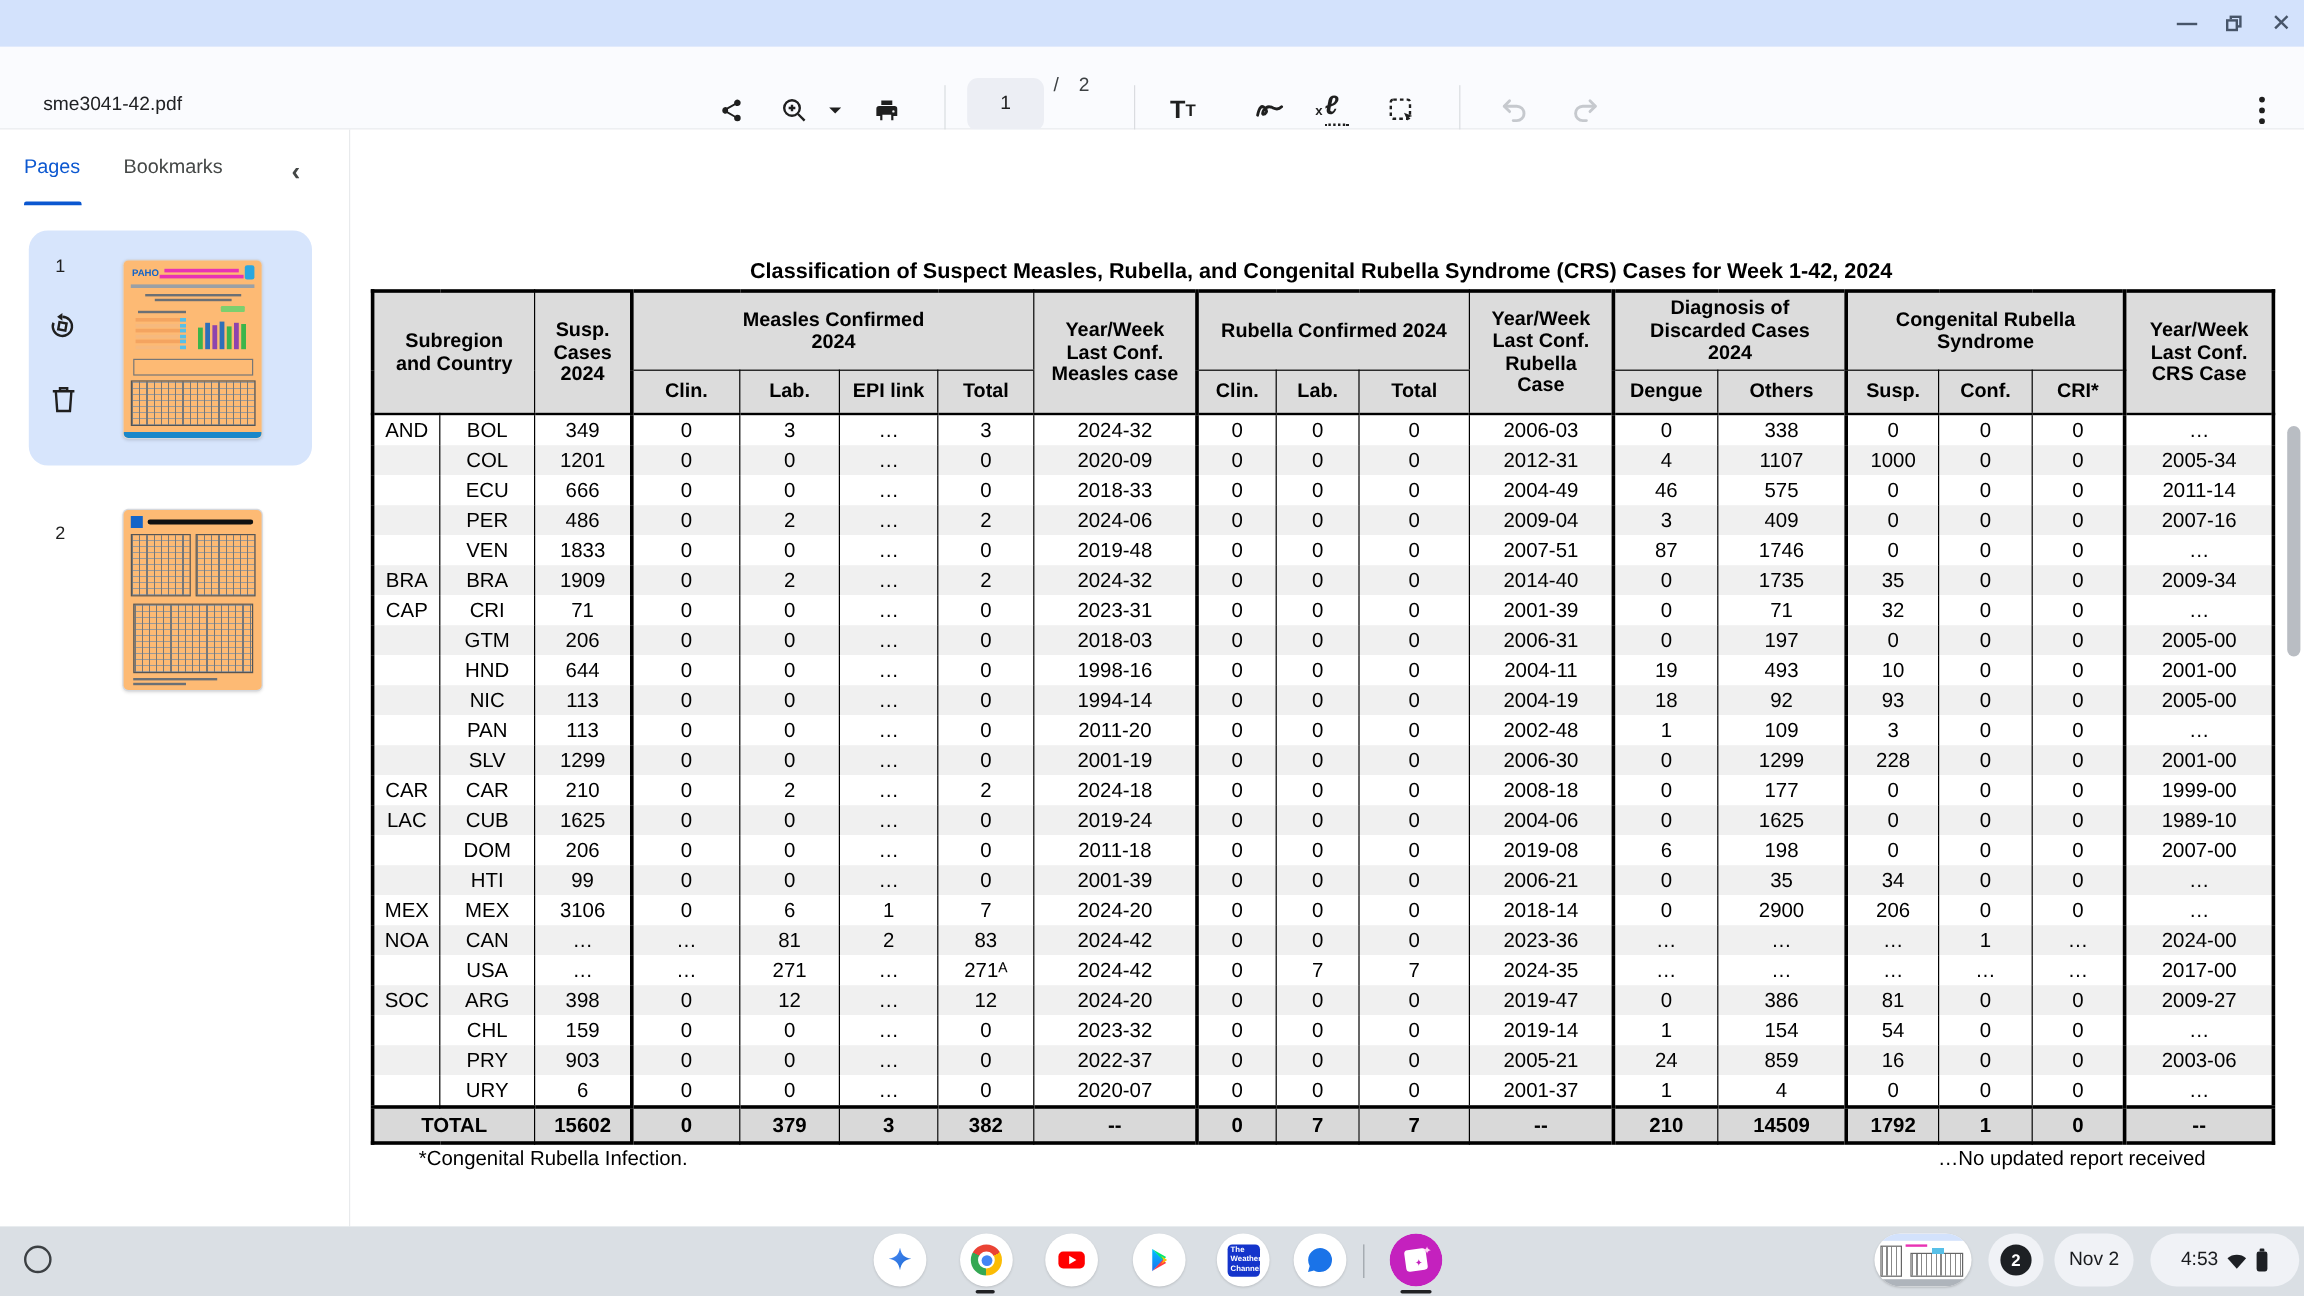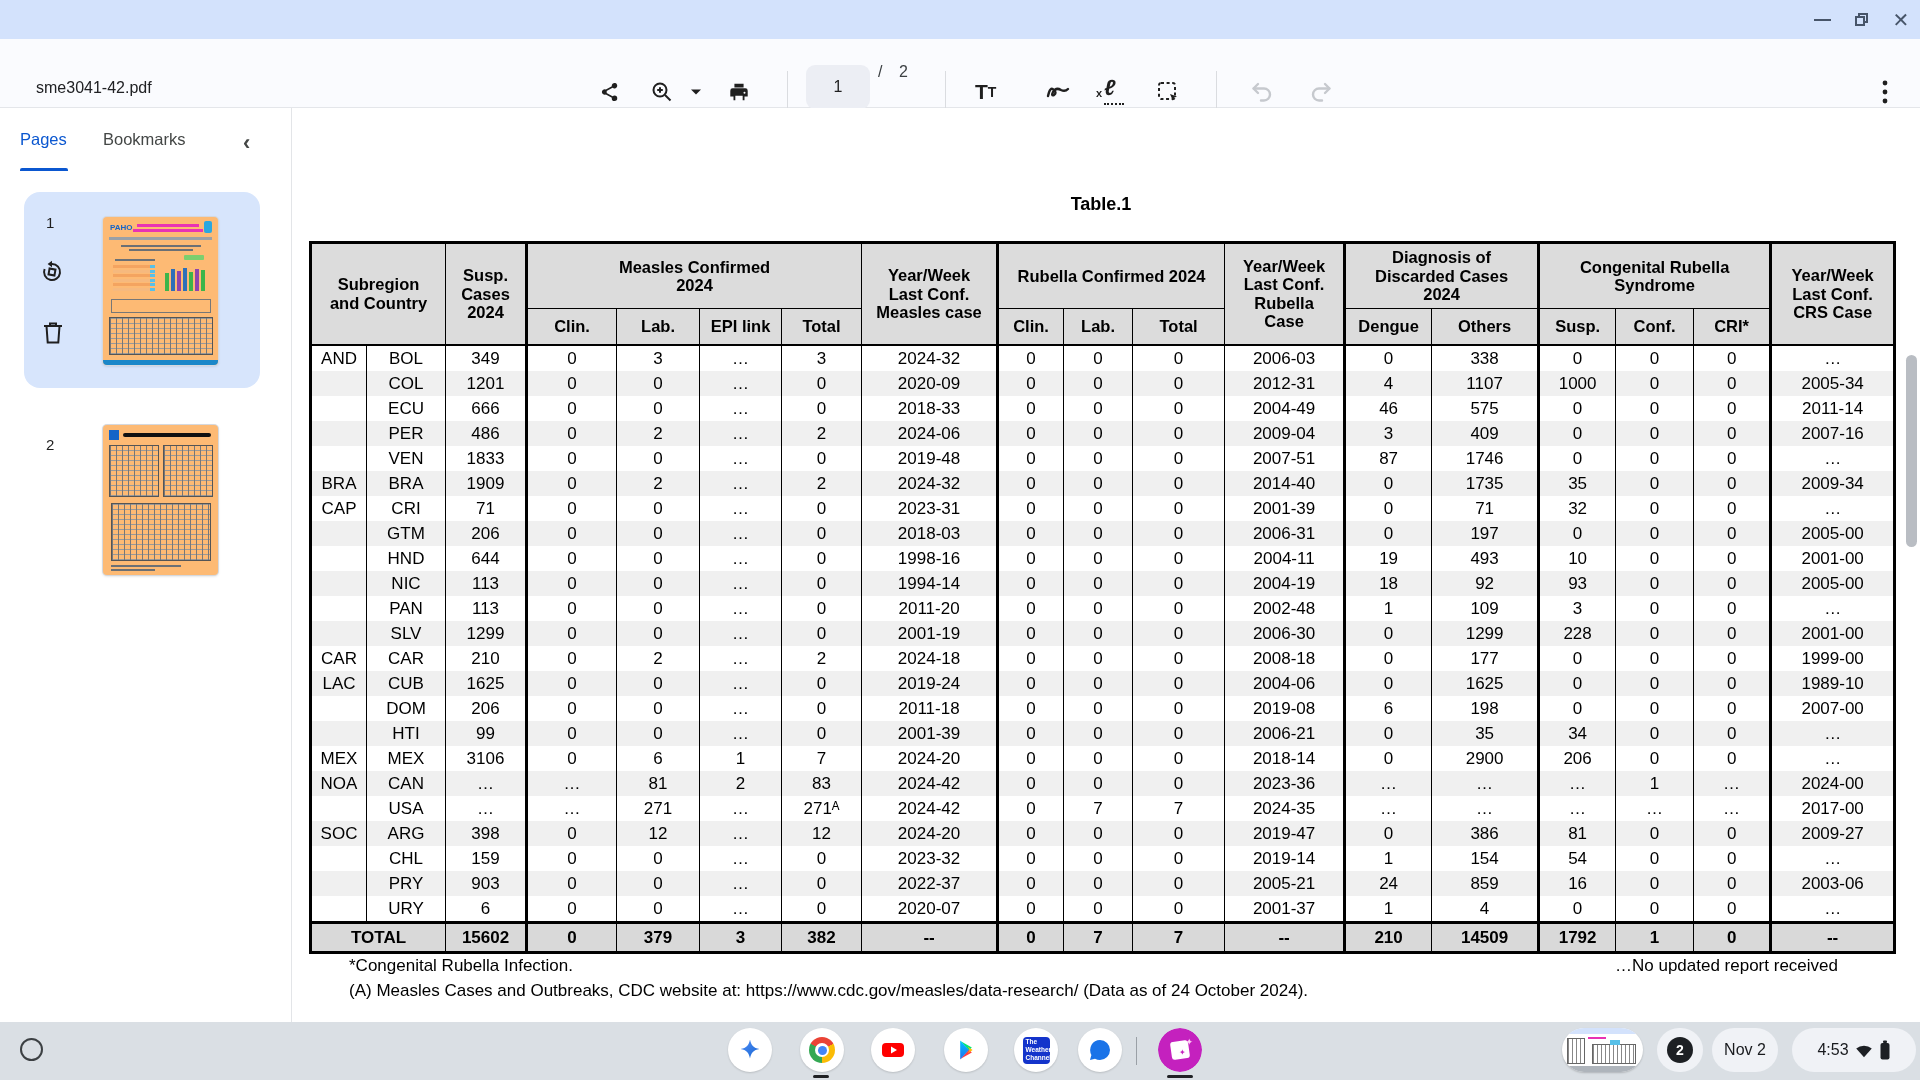--- a/index.html
+++ b/index.html
@@ -293,21 +293,21 @@
       <div class="t2-grid" style="left:6px; top:20px; width:50px; height:52px;"></div>
       <div class="t2-grid" style="left:60px; top:20px; width:50px; height:52px;"></div>
       <div class="t2-grid" style="left:8px; top:78px; width:100px; height:58px;"></div>
       <span class="t1-txt" style="left:8px; top:140px; width:70px;"></span>
       <span class="t1-txt" style="left:8px; top:144px; width:44px;"></span>
     </div>
   </div>
 
   <div class="content">
 
-    <div class="doc-title" style="top:86px;">Table.1</div>
+    <div class="doc-title" style="top:108px;">Classification of Suspect Measles, Rubella, and Congenital Rubella Syndrome (CRS) Cases for Week 1-42, 2024</div>
 
     <table class="cases-table">
       <colgroup id="cases-cols">
           <col style="width: 56px;">
           <col style="width: 79px;">
           <col style="width: 81px;">
           <col style="width: 90px;">
           <col style="width: 83px;">
           <col style="width: 82px;">
           <col style="width: 80px;">
@@ -842,21 +842,20 @@
             <td class="tl">1792</td>
             <td>1</td>
             <td>0</td>
             <td class="tl">--</td>
           </tr>
         </tbody>
     </table>
 
     <span class="footnote" style="left:57px; top:848px;">*Congenital Rubella Infection.</span>
     <span class="footnote" style="right:82px; top:848px;">…No updated report received</span>
-    <span class="footnote" style="left:57px; top:873px;">(A) Measles Cases and Outbreaks, CDC website at: https://www.cdc.gov/measles/data-research/ (Data as of 24 October 2024).</span>
 
     <div class="scroll-thumb"></div>
   </div>
 
   <div class="taskbar">
     <div class="launcher"></div>
 
     <div class="dock-icon" style="left:728px;">
       <svg width="24" height="24" viewBox="0 0 24 24">
         <defs>

